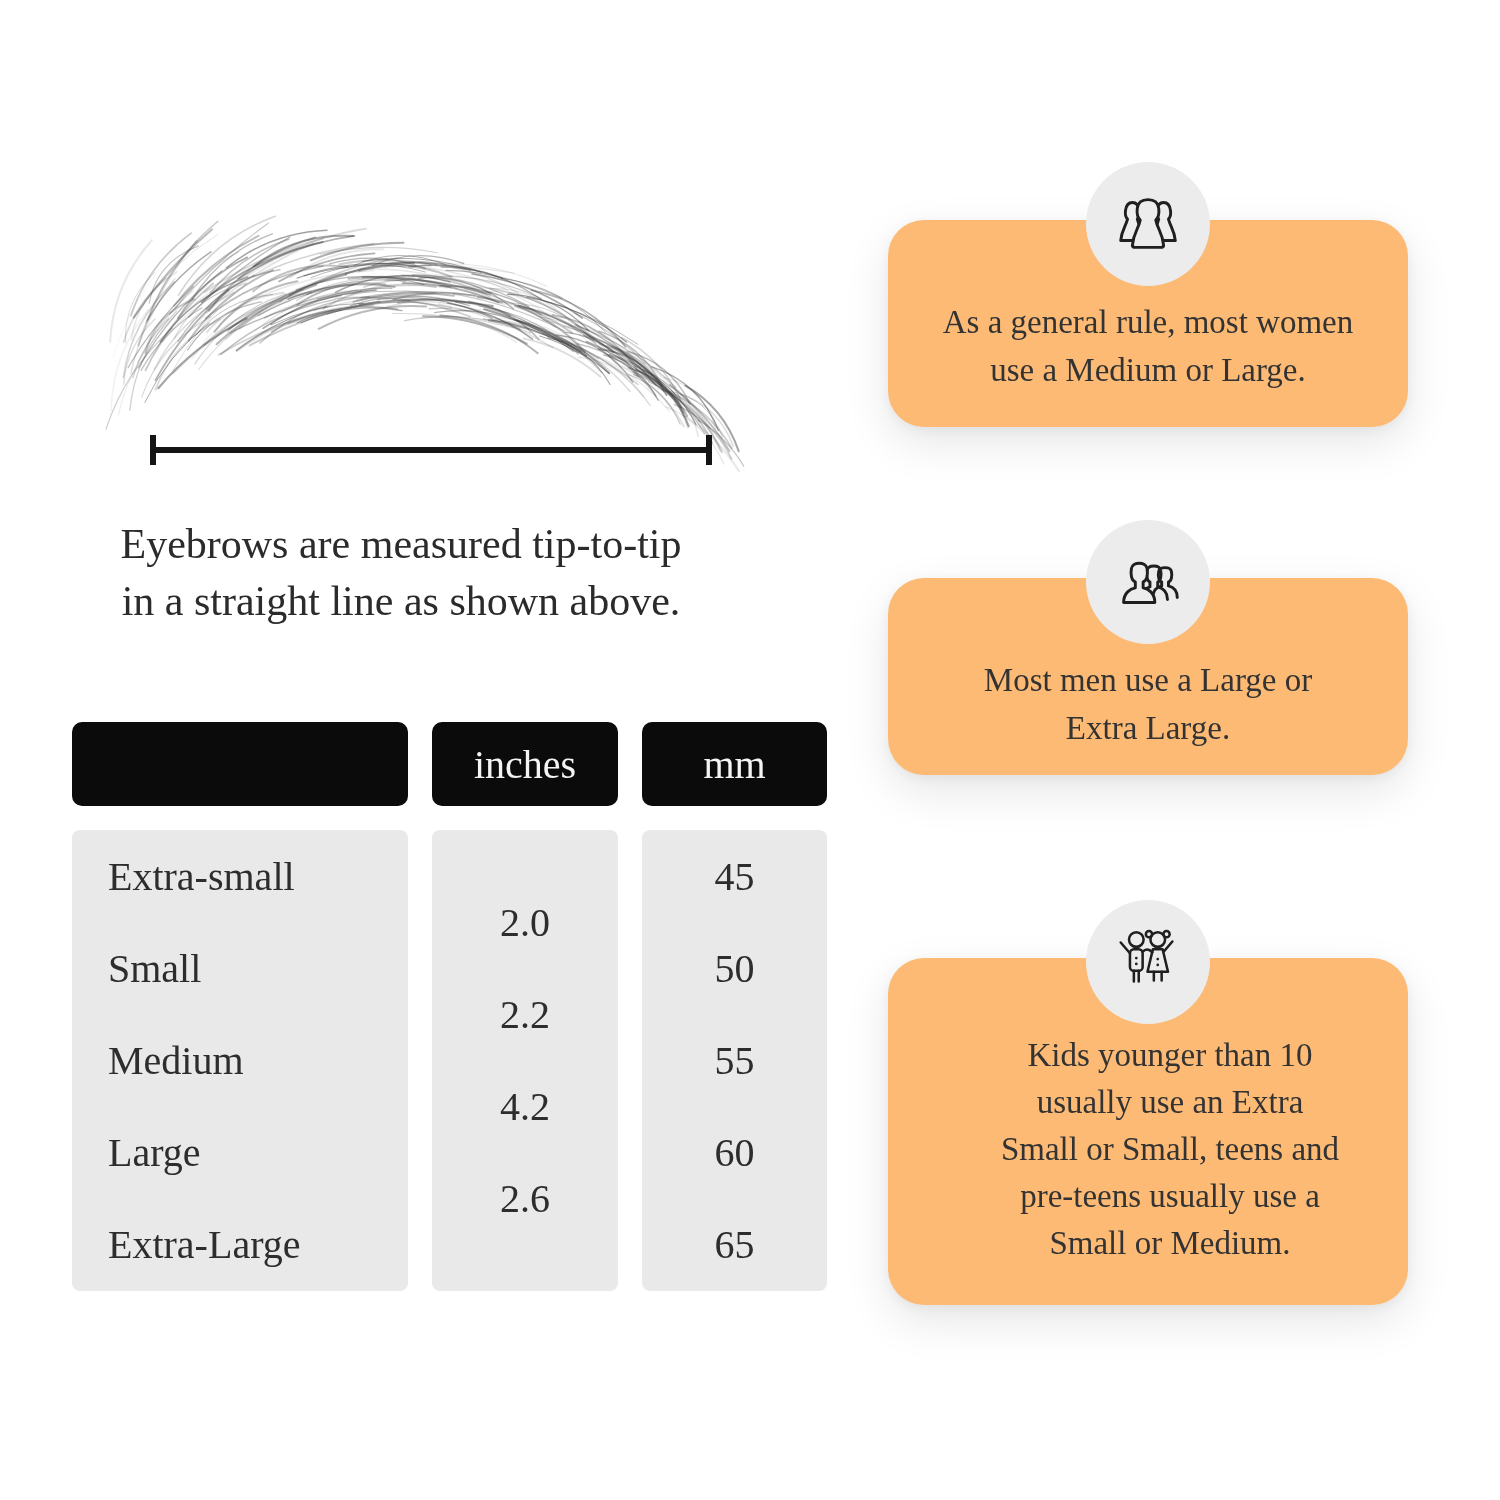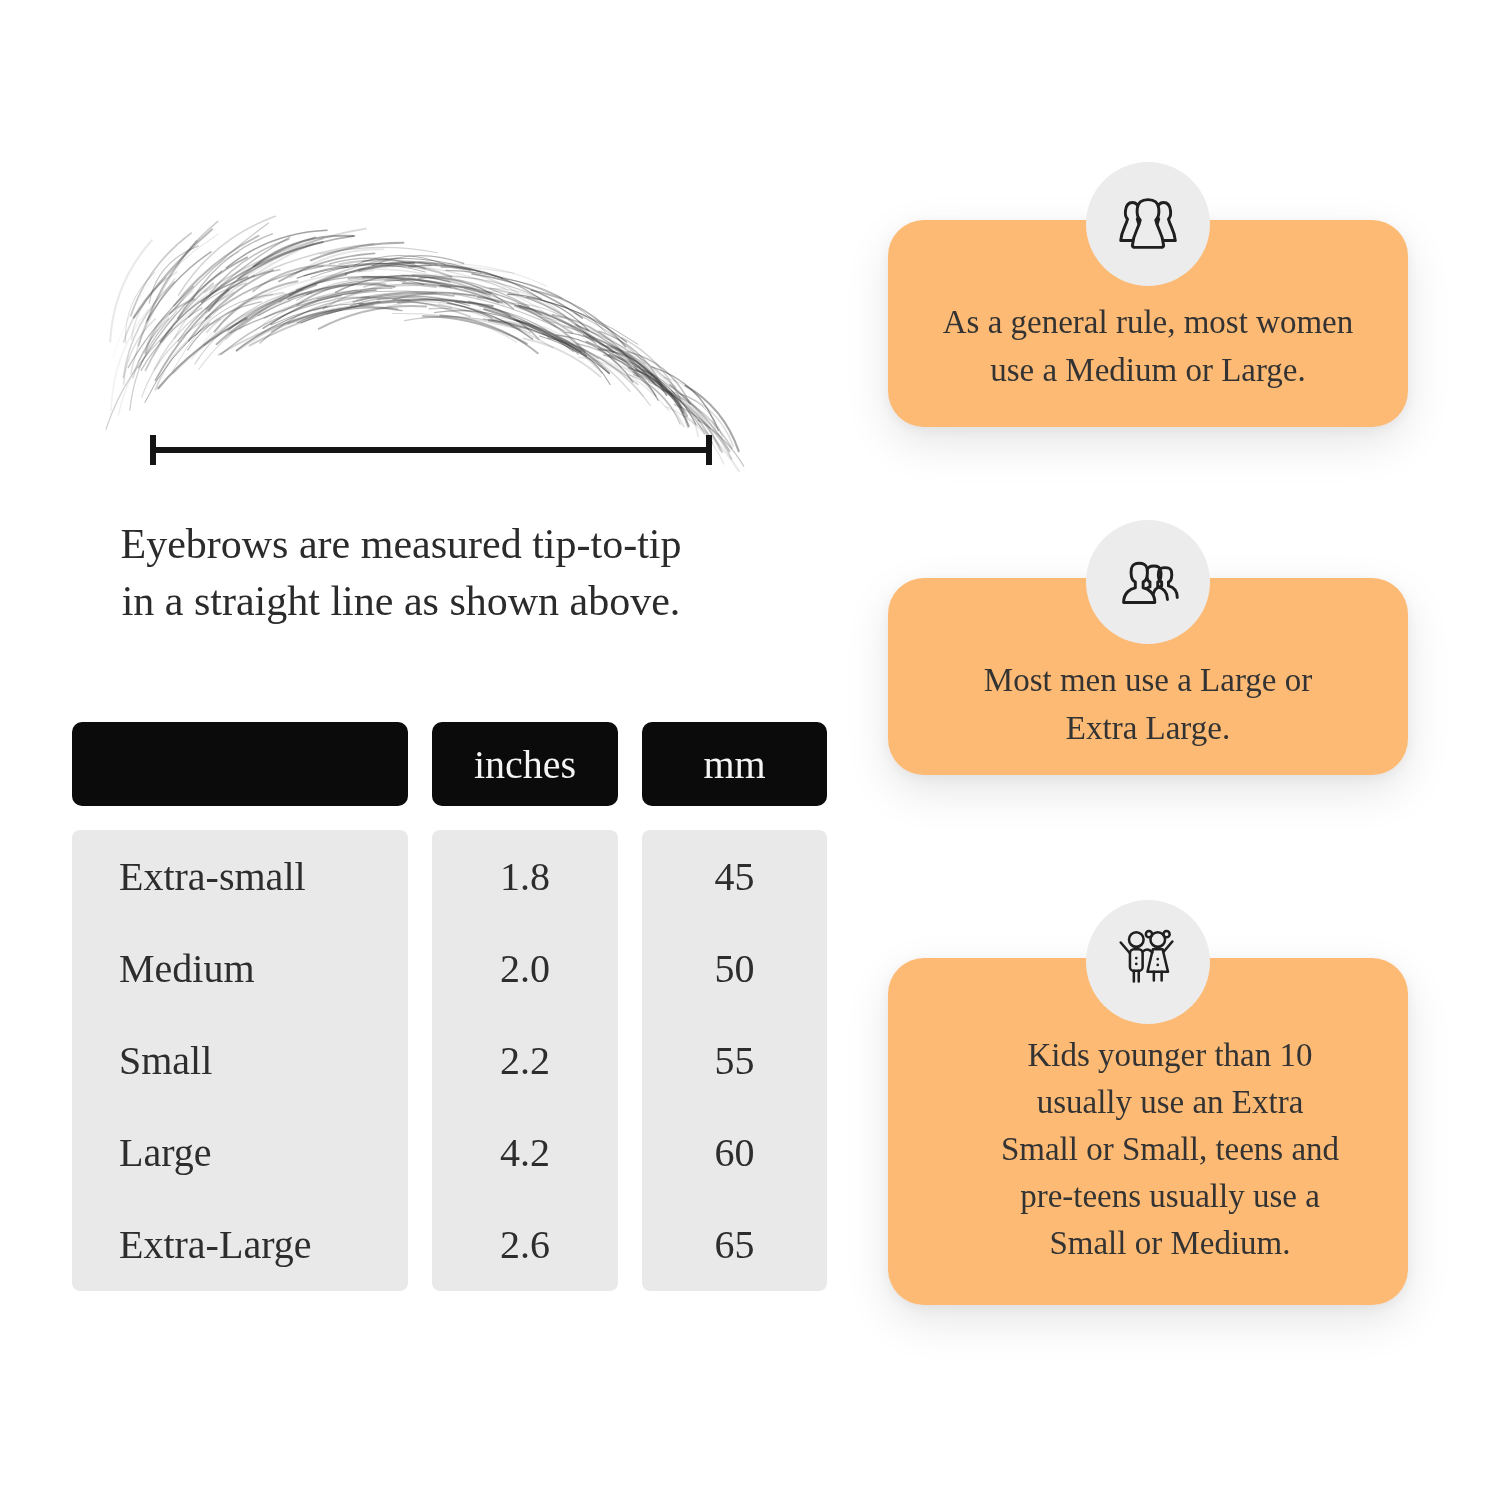--- a/index.html
+++ b/index.html
@@ -29,21 +29,21 @@
   .th{
     height:84px;background:#0b0b0b;border-radius:10px;
     color:#f4f4f4;font-size:40px;
     display:flex;align-items:center;justify-content:center;
   }
   .tcol{
     height:461px;background:#e9e9e9;border-radius:8px;
     display:flex;flex-direction:column;justify-content:center;
   }
   .tcell{height:92px;display:flex;align-items:center;font-size:40px;color:#2d2d2d;}
-  .tcol.labels .tcell{padding-left:47px;justify-content:flex-start;}
+  .tcol.labels .tcell{padding-left:36px;justify-content:flex-start;}
   .tcol.nums .tcell{justify-content:center;}
   
   .card{
     position:absolute;left:888px;width:520px;background:#fdba74;border-radius:36px;
     box-shadow:0 16px 45px rgba(0,0,0,0.10),0 3px 12px rgba(0,0,0,0.05);
   }
   .card.c1{top:220px;height:207px;}
   .card.c2{top:578px;height:197px;}
   .card.c3{top:958px;height:347px;}
   .badge{
@@ -326,27 +326,26 @@
   <div>in a straight line as shown above.</div>
 </div>
 
 <div class="size-table">
   <div class="th"></div>
   <div class="th">inches</div>
   <div class="th">mm</div>
 
   <div class="tcol labels">
     <div class="tcell">Extra-small</div>
+    <div class="tcell">Small</div>
     <div class="tcell">Medium</div>
-    <div class="tcell">Small</div>
     <div class="tcell">Large</div>
     <div class="tcell">Extra-Large</div>
   </div>
   <div class="tcol nums">
-    <div class="tcell">1.8</div>
     <div class="tcell">2.0</div>
     <div class="tcell">2.2</div>
     <div class="tcell">4.2</div>
     <div class="tcell">2.6</div>
   </div>
   <div class="tcol nums">
     <div class="tcell">45</div>
     <div class="tcell">50</div>
     <div class="tcell">55</div>
     <div class="tcell">60</div>

